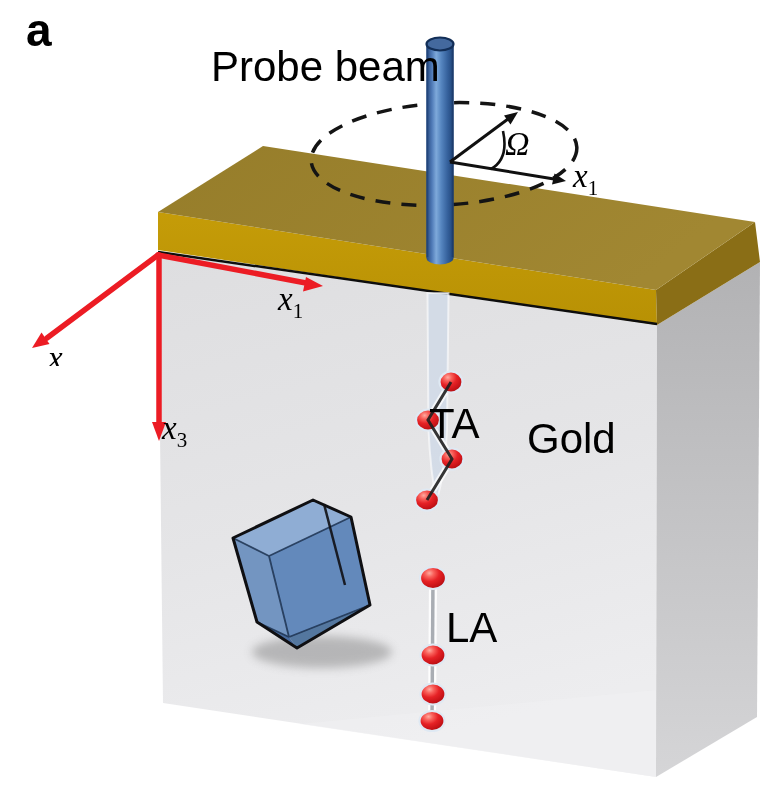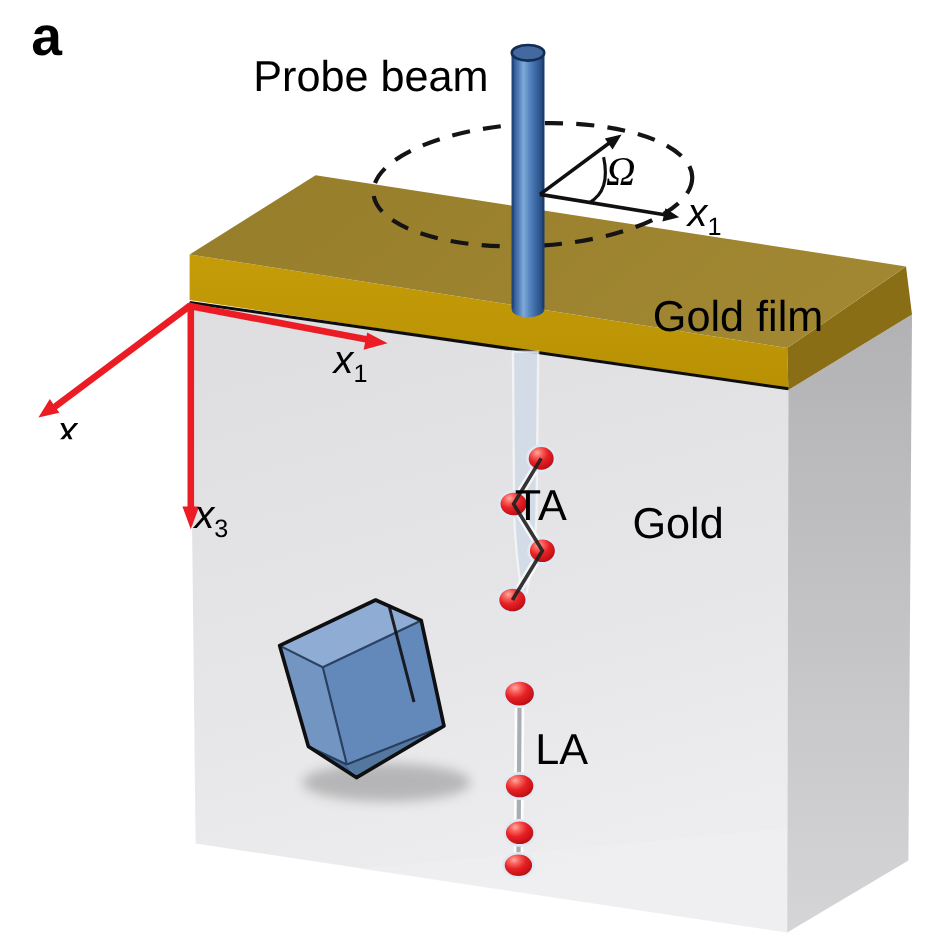--- a/index.html
+++ b/index.html
@@ -1,21 +1,21 @@
 <!DOCTYPE html>
 <html style="--gold-top: #a18732; --gold-front: #c59c08; --gold-side: #8a6e16; --ceria-front: #e4e4e6; --ceria-side-top: #b2b2b4; --ceria-side-bottom: #d5d5d7; --probe-beam-blue: #4a74ae; --beam-in-crystal: #cfd9e6; --phonon-red: #e62226; --axis-red: #ec1c24; --cube-top: #8fadd4; --cube-front: #6389bb; --cube-left: #7395c1; --cube-bottom: #47699b; --edge-black: #111111;"><head>
 <meta charset="utf-8">
 <style>
   html,body{margin:0;padding:0;background:#fff;}
   .stage{position:relative;width:778px;height:790px;background:#ffffff;overflow:hidden;
          font-family:"Liberation Sans",sans-serif;}
   .stage svg{position:absolute;left:0;top:0;}
-  .lbl{position:absolute;font-size:36px;line-height:1;color:#000;white-space:nowrap;}
+  .lbl{position:absolute;font-size:42px;line-height:1;color:#000;white-space:nowrap;}
   .panel{font-size:46px;font-weight:700;}
-  .axis{font-size:33px;font-style:italic;}
+  .axis{font-size:33px;font-style:italic;font-family:Liberation Serif, serif;}
   .axis sub{font-size:21px;font-style:normal;line-height:0;}
   .omega{font-family:"Liberation Serif",serif;font-style:italic;font-size:34px;}
   .clipbox{overflow:hidden;height:24px;}
 </style>
 </head>
 <body>
 
 <div class="stage">
 
 <svg width="778" height="790" viewBox="0 0 778 790">
@@ -143,21 +143,20 @@
 <div class="lbl panel" style="left:26px;top:7px">a</div>
 
 <div class="lbl" style="left:211px;top:46px">Probe beam</div>
 
 <div class="lbl omega" style="left:505px;top:127px">Ω</div>
 
 <div class="lbl axis" style="left:573px;top:160px">
   <span>x</span><sub>1</sub>
 </div>
 
-<div class="lbl" style="left:544px;top:246px">Gold film</div>
 
 <div class="lbl axis" style="left:278px;top:283px">
   <span>x</span><sub>1</sub>
 </div>
 
 <div class="lbl axis clipbox" style="left:48px;top:342px">
   <span>x</span>
 </div>
 
 <div class="lbl axis" style="left:162px;top:412px">

